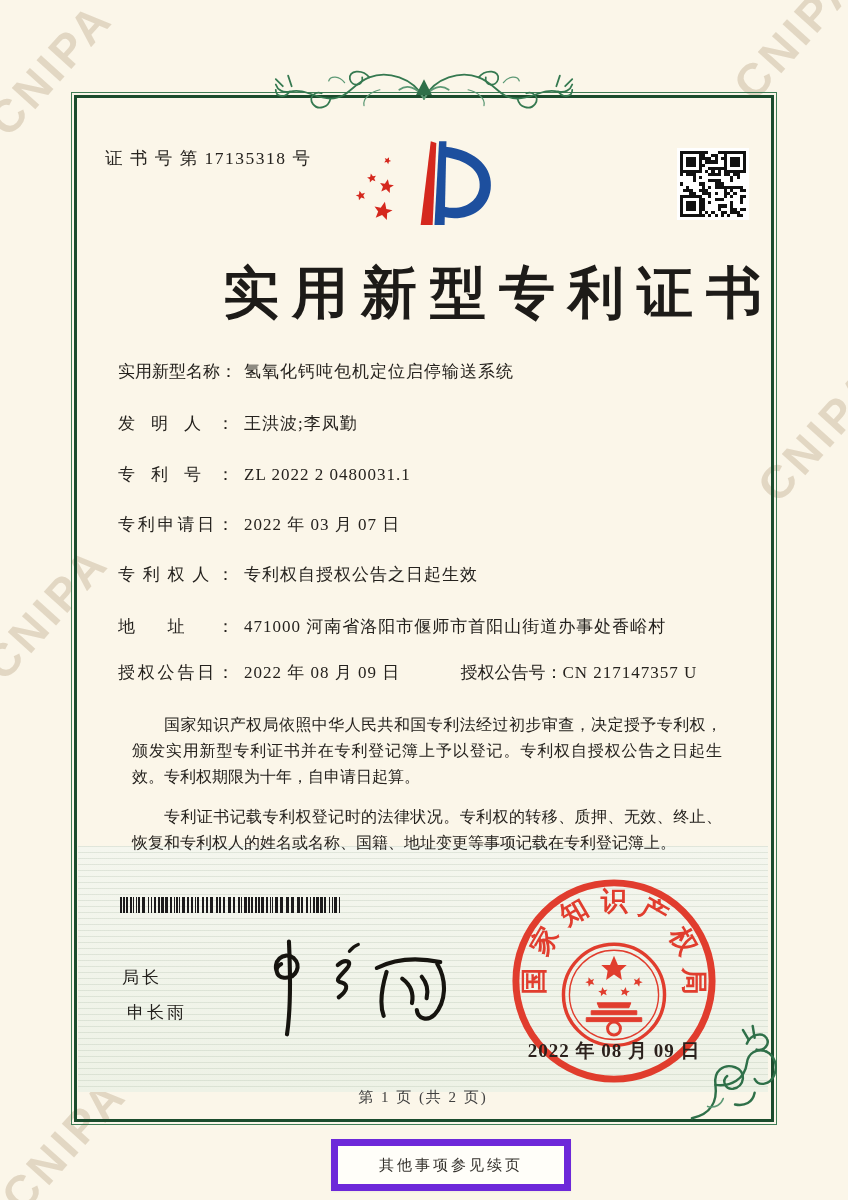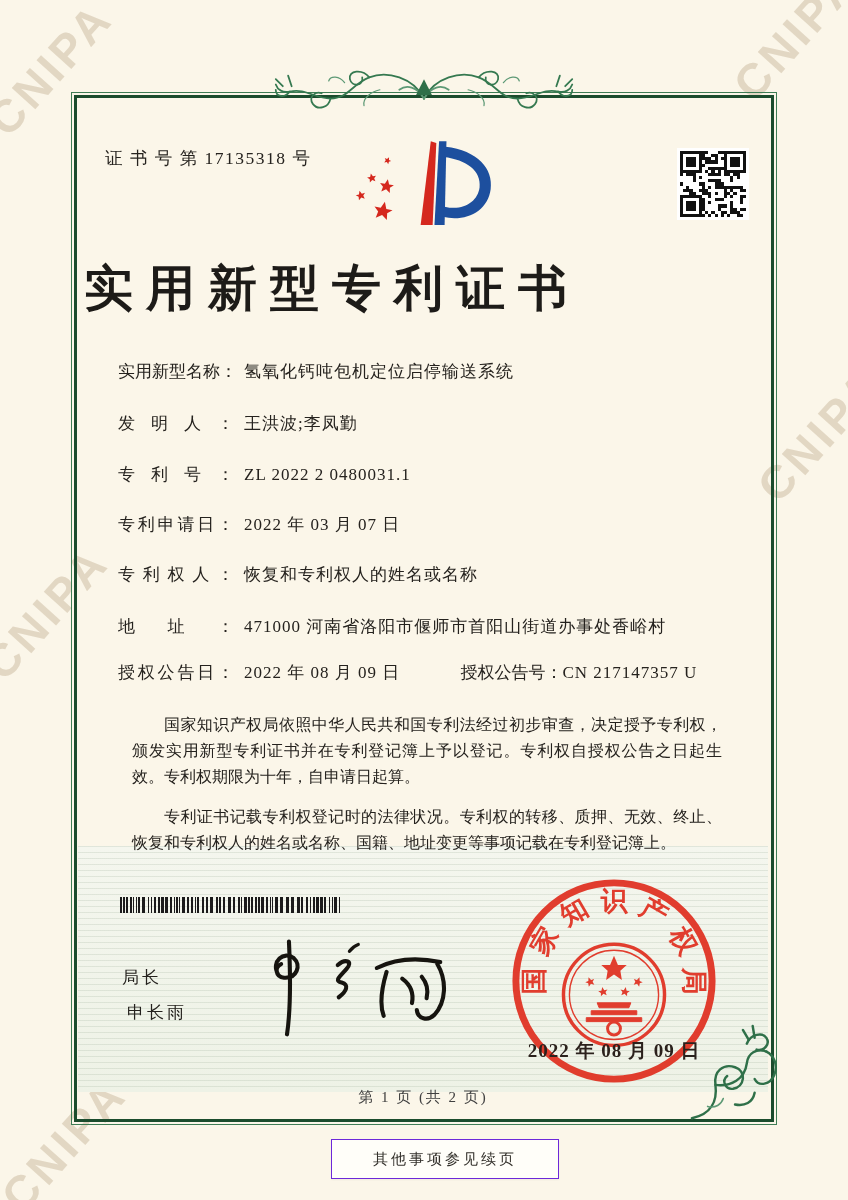--- a/index.html
+++ b/index.html
@@ -17,22 +17,22 @@
       color:rgba(186,166,134,.38);transform:rotate(-48deg);letter-spacing:4px;white-space:nowrap;}
   .wm.tl{left:-30px;top:42px;}
   .wm.tr{left:716px;top:6px;}
   .wm.rm{left:740px;top:408px;}
   .wm.lm{left:-34px;top:586px;}
   .wm.bl{left:-16px;top:1118px;}
   
   .cert-no{position:absolute;left:105px;top:146px;font-size:17.5px;letter-spacing:1.5px;}
   .logo{position:absolute;left:335px;top:134px;width:175px;height:114px;}
   .qr{position:absolute;left:677px;top:148px;width:72px;height:72px;background:#fff;padding:3px;box-sizing:border-box;}
-  .title{position:absolute;left:71px;width:704px;top:256px;text-align:left;
-         font-size:49px;font-weight:700;letter-spacing:13px;text-indent:13px;color:#1d1b18;}
+  .title{position:absolute;left:71px;width:704px;top:256px;text-align:right;
+         font-size:56px;font-weight:700;letter-spacing:13px;text-indent:13px;color:#1d1b18;}
   
   .row{position:absolute;left:118px;font-size:17px;white-space:nowrap;}
   .flabel{display:inline-block;width:116px;text-align:justify;text-align-last:justify;margin-right:10px;}
   .fvalue{letter-spacing:1px;}
   .flabel2{margin-left:56px;margin-right:0;}
   
   .paras{position:absolute;left:118px;width:618px;top:698px;font-size:16px;line-height:26px;text-align:justify;}
   .paras p{margin:14px;text-indent:2em;}
   
   .barcode{position:absolute;left:120px;top:897px;width:224px;height:16px;}
@@ -42,21 +42,21 @@
   .sig-hand{position:absolute;left:246px;top:934px;width:205px;height:106px;}
   
   .seal{position:absolute;left:505px;top:872px;width:218px;height:218px;}
   .seal svg{overflow:visible;}
   .ring-ch{font-size:27px;font-weight:700;fill:#e03020;text-anchor:middle;font-family:"Liberation Serif",serif;}
   .seal-date{position:absolute;left:505px;top:1038px;width:218px;text-align:center;
              font-size:19px;font-weight:700;letter-spacing:1px;color:#2b211c;}
   
   .page-num{position:absolute;left:71px;width:704px;top:1088px;text-align:center;font-size:15px;letter-spacing:2px;color:#404040;}
   .note{position:absolute;left:331px;top:1139px;width:226px;height:38px;background:#fffef9;
-        border:1px solid #6d28d9;box-shadow:0 1px 2px rgba(0,0,0,.05);
+        border:7px solid #6d28d9;box-shadow:0 1px 2px rgba(0,0,0,.05);
         display:flex;align-items:center;justify-content:center;font-size:15px;letter-spacing:3px;color:#33302b;}
   
   .orn-top{position:absolute;left:274px;top:56px;width:300px;height:64px;}
   .orn-corner{position:absolute;left:688px;top:1024px;width:98px;height:108px;}
 </style>
 </head>
 <body>
 
 <div class="page">
 
@@ -351,21 +351,21 @@
   <div class="row" style="top:412px">
     <span class="flabel">发明人：</span><span class="fvalue">王洪波;李凤勤</span>
   </div>
   <div class="row" style="top:463px">
     <span class="flabel">专利号：</span><span class="fvalue">ZL 2022 2 0480031.1</span>
   </div>
   <div class="row" style="top:513px">
     <span class="flabel">专利申请日：</span><span class="fvalue">2022 年 03 月 07 日</span>
   </div>
   <div class="row" style="top:563px">
-    <span class="flabel">专利权人：</span><span class="fvalue">恢复和专利权人的姓名或名称</span>
+    <span class="flabel">专利权人：</span><span class="fvalue">专利权自授权公告之日起生效</span>
   </div>
   <div class="row" style="top:615px">
     <span class="flabel">地址：</span><span class="fvalue">471000 河南省洛阳市偃师市首阳山街道办事处香峪村</span>
   </div>
   <div class="row" style="top:661px">
     <span class="flabel">授权公告日：</span><span class="fvalue">2022 年 08 月 09 日</span>
     <span class="flabel2">授权公告号：</span><span class="fvalue">CN 217147357 U</span>
   </div>
 
   <div class="paras">

